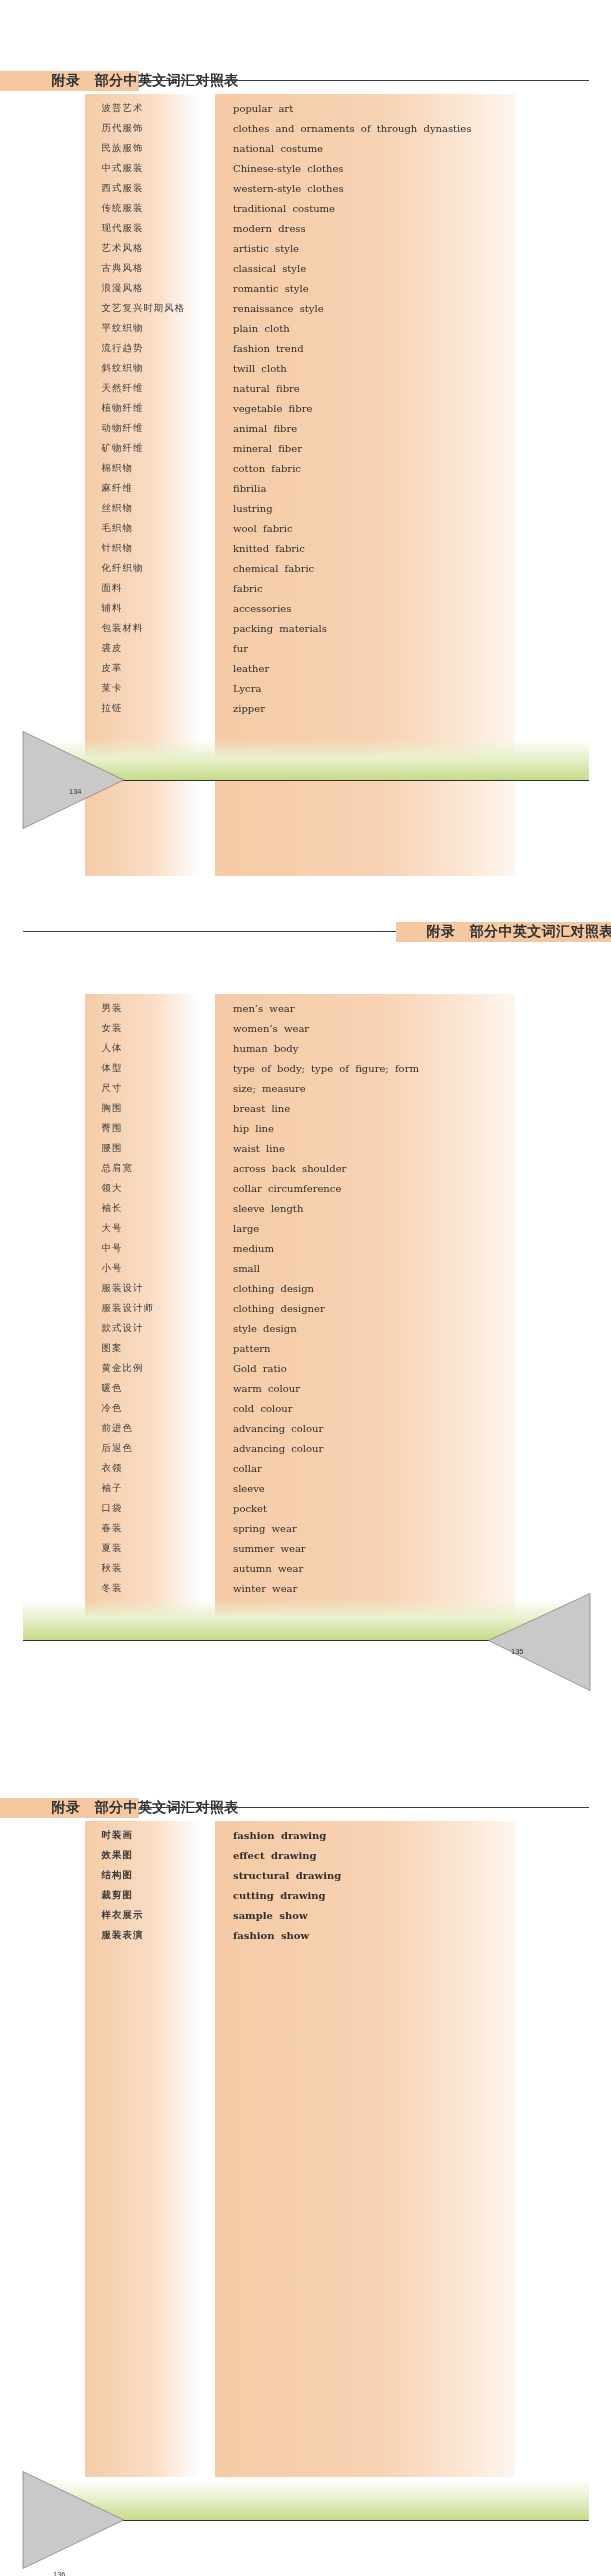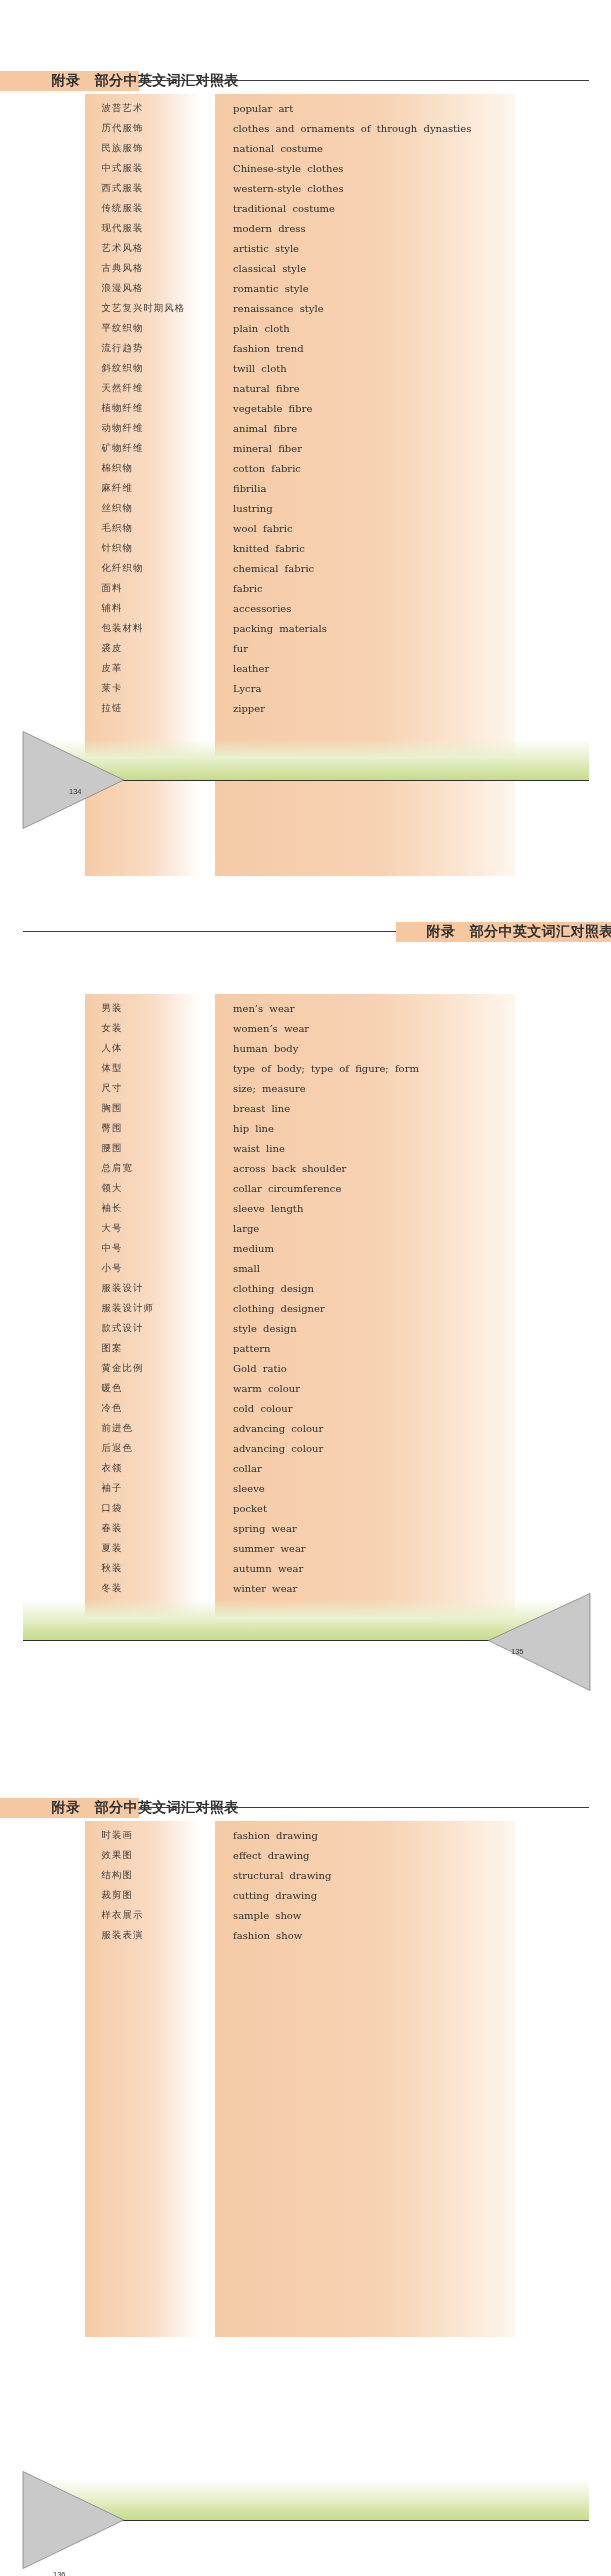--- a/index.html
+++ b/index.html
@@ -318,21 +318,21 @@
   <svg class="tri" style="left:486px;top:1592px;" width="105" height="100" viewBox="0 0 140 134">
     <polygon points="139,2 139,132 3,65" fill="#c9c9c9" stroke="#7d7d7d" stroke-width="1"></polygon>
   </svg>
   <div class="pagenum" style="left:511px;top:1647px;">135</div>
 
   <div class="hbar" style="left:0;top:1798px;width:139px;">
     <span class="htxt" style="padding-left:31.5px;">附录　部分中英文词汇对照表</span>
   </div>
   <div class="hrule" style="left:139px;top:1807px;width:450px;"></div>
 
-  <div class="table" style="left:85px;top:1821px;height:516px;">
+  <div class="table" style="left:85px;top:1821px;height:656px;font-weight:bold;">
     <div class="colbg col-zh"></div>
     <div class="colbg col-en"></div>
     <div class="rows">
         <div class="row">
           <span class="zh">时装画</span>
           <span class="en">fashion drawing</span>
         </div>
         <div class="row">
           <span class="zh">效果图</span>
           <span class="en">effect drawing</span>

